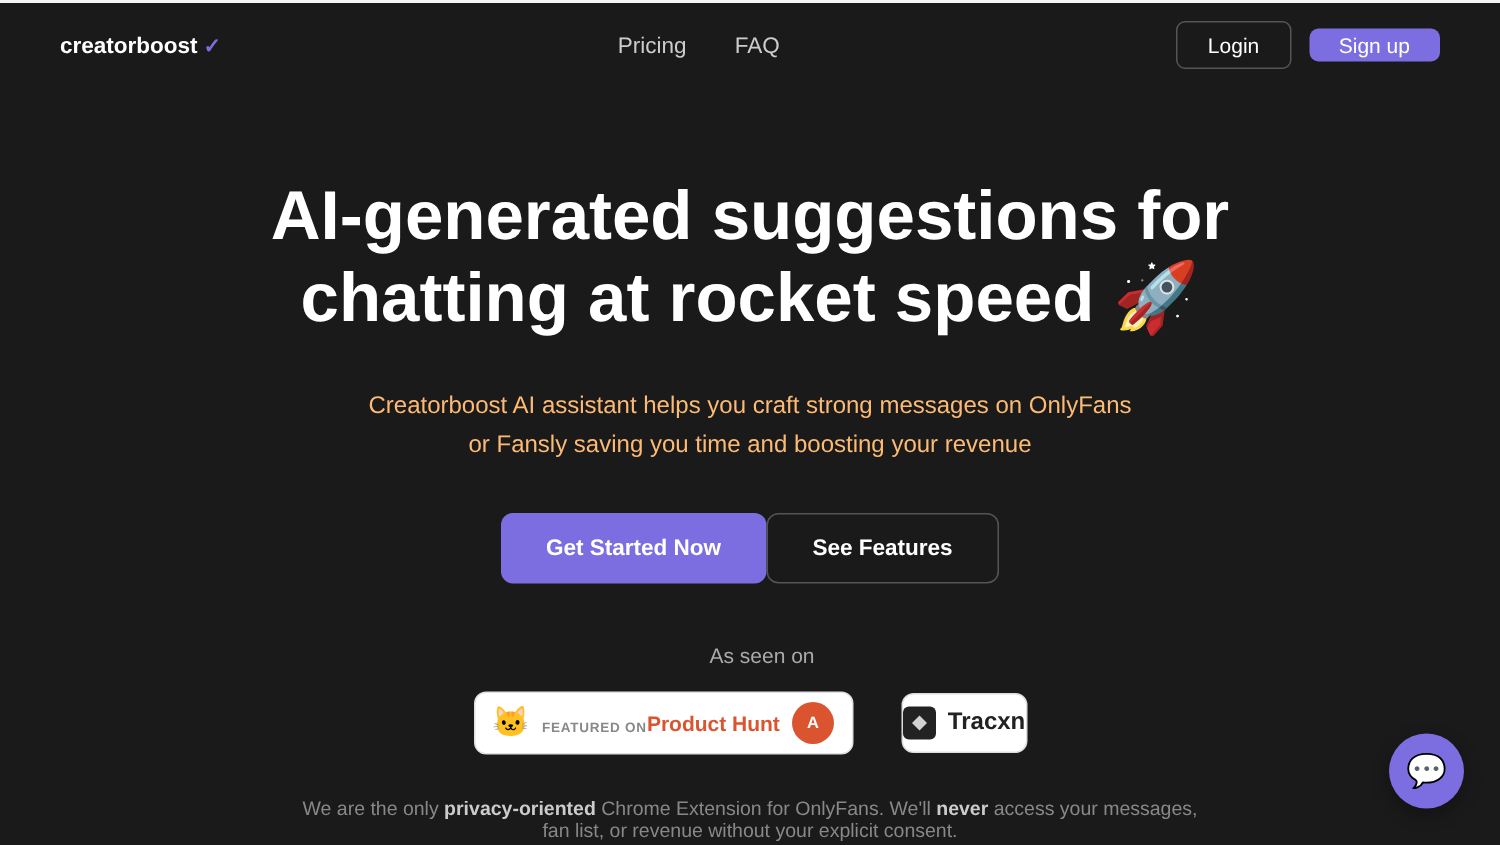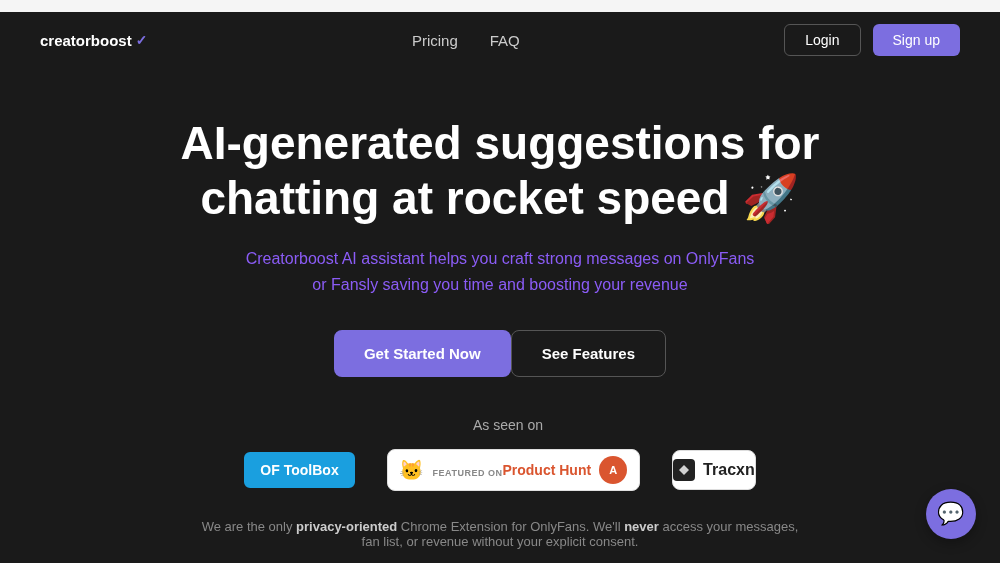--- a/index.html
+++ b/index.html
@@ -7,21 +7,21 @@
 
     
     nav {
       background: #1a1a1a;
       display: flex;
       align-items: center;
       justify-content: space-between;
       padding: 0 40px;
       height: 56px;
       position: sticky;
-      top: 12px;
+      top: 2px;
       z-index: 100;
     }
     .nav-logo {
       color: #fff;
       font-size: 15px;
       font-weight: 600;
       display: flex;
       align-items: center;
       gap: 4px;
     }
@@ -36,20 +36,21 @@
     }
     .nav-link {
       color: #ccc;
       font-size: 15px;
       text-decoration: none;
       cursor: pointer;
     }
     .nav-actions {
       display: flex;
       gap: 12px;
+      align-items: center;
     }
     .btn-login {
       background: transparent;
       color: #fff;
       border: 1.5px solid #555;
       border-radius: 6px;
       padding: 7px 20px;
       font-size: 14px;
       cursor: pointer;
     }
@@ -75,25 +76,26 @@
     }
     .hero-headline {
       color: #fff;
       font-size: 46px;
       font-weight: 700;
       line-height: 1.2;
       max-width: 680px;
       margin-bottom: 20px;
     }
     .hero-sub {
-      color: #8b5cf6;
+      color: #fdba74;
       font-size: 16px;
       line-height: 1.6;
       max-width: 520px;
       margin-bottom: 32px;
+      margin-top: 12px;
     }
     .hero-buttons {
       display: flex;
       margin-bottom: 40px;
     }
     .btn-cta-primary {
       background: #7c6ee0;
       color: #fff;
       border: none;
       border-radius: 8px;
@@ -228,24 +230,20 @@
   <p class="hero-sub">Creatorboost AI assistant helps you craft strong messages on OnlyFans or Fansly saving you time and boosting your revenue</p>
   <div class="hero-buttons">
     <button class="btn-cta-primary">Get Started Now</button>
     <button class="btn-cta-secondary">See Features</button>
   </div>
 
   <div class="as-seen-on">
     <span class="as-seen-label">As seen on</span>
     <div class="badges-row">
 
-      <div class="badge-oftoolbox">
-        <span class="of-text">OF</span>
-        <span class="tool-text">ToolBox</span>
-      </div>
 
       <div class="badge-ph">
         <span class="ph-cat">🐱</span>
         <div class="ph-text-block">
           <span class="ph-featured">FEATURED ON</span>
           <span class="ph-name">Product Hunt</span>
         </div>
         <div class="ph-score">A</div>
       </div>
 

